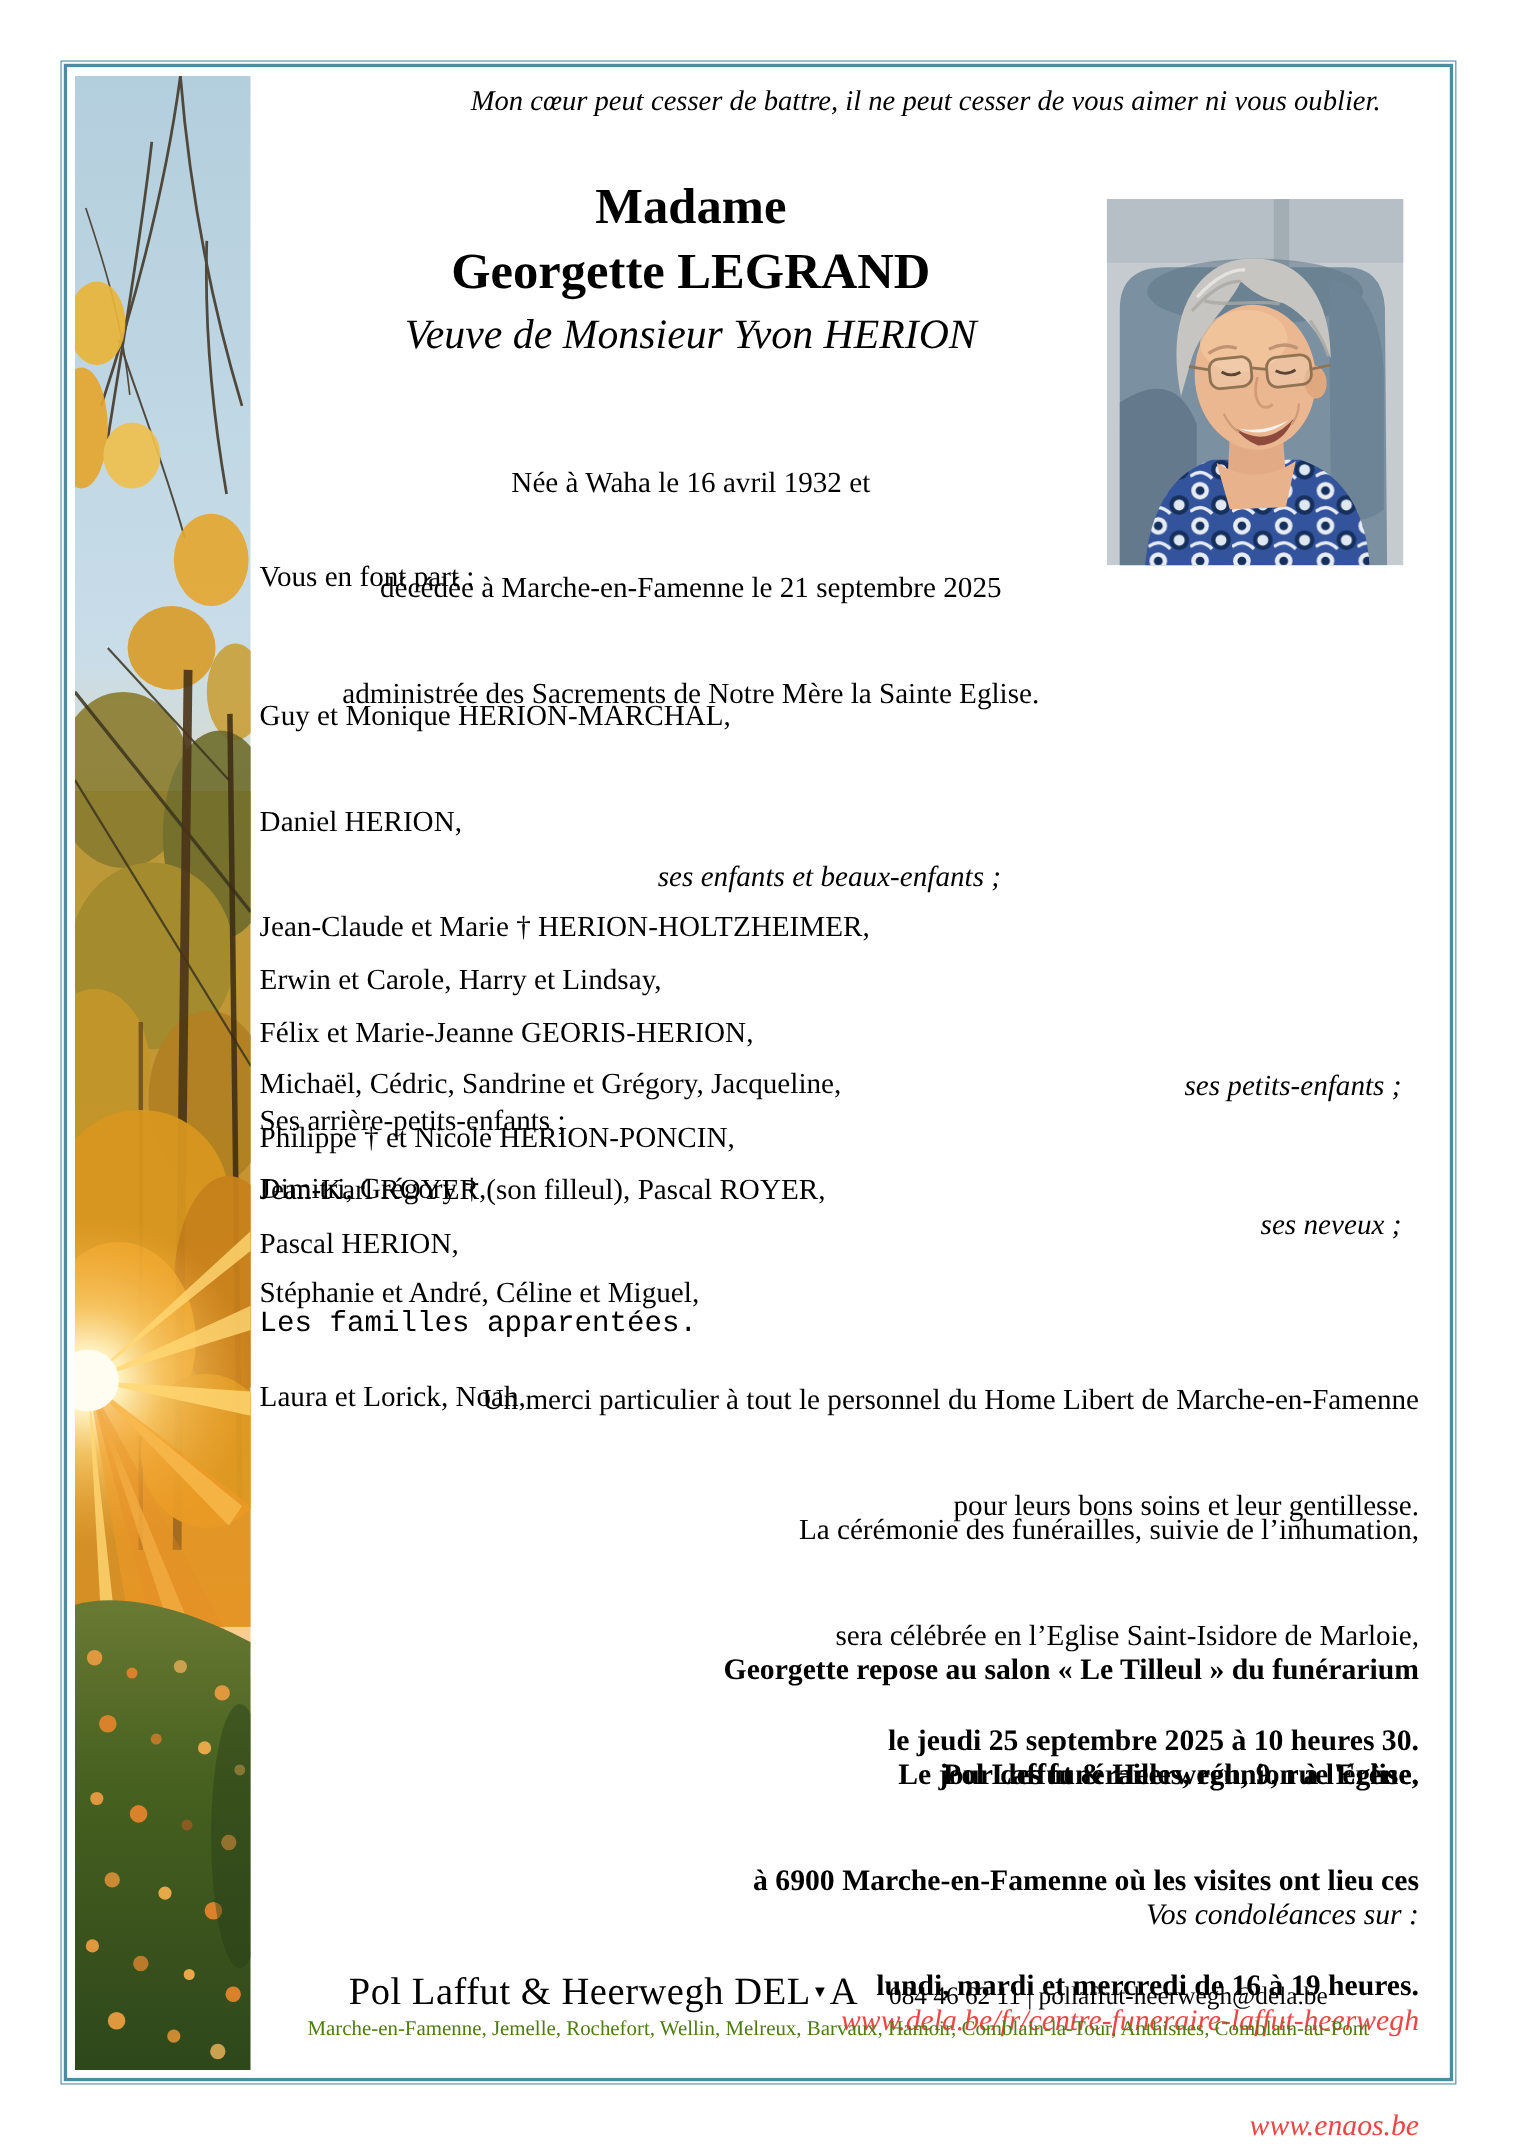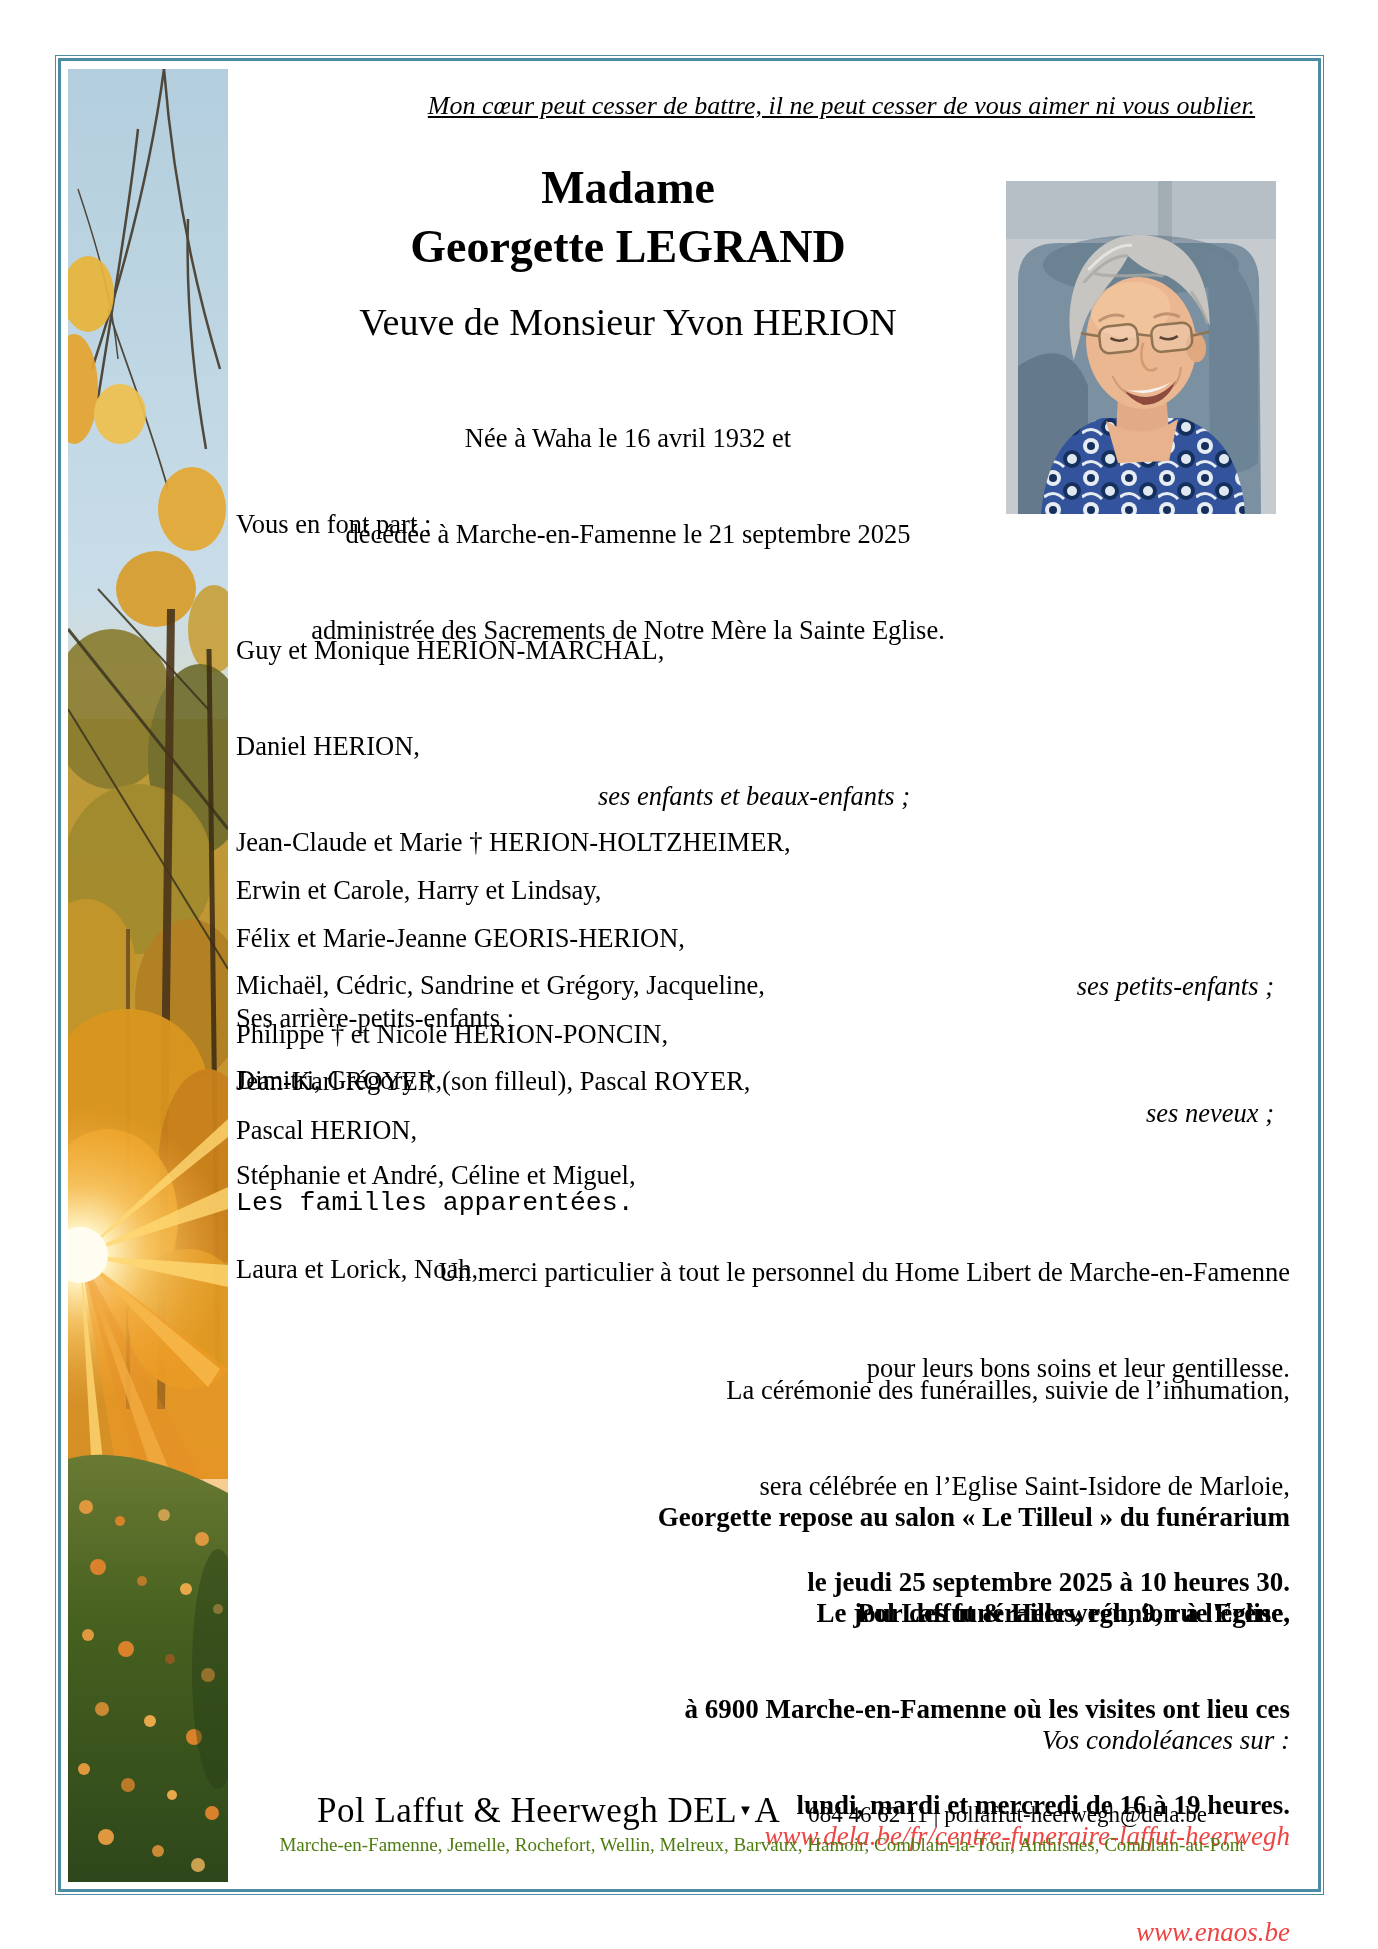--- a/index.html
+++ b/index.html
@@ -17,28 +17,28 @@
   }
   .strip {
     position:absolute; left:12px; top:13px; width:160px; height:1813px; overflow:hidden;
   }
   .strip svg { display:block; width:100%; height:100%; }
   .photo {
     position:absolute; left:950px; top:125px; width:270px; height:333px; overflow:hidden;
   }
   .photo svg { display:block; width:100%; height:100%; }
   .t { position:absolute; font-size:26.5px; line-height:32px; white-space:pre; }
-  .quote { left:264px; top:34px; width:1043px; text-align:center; font-style:italic; font-size:26px;text-decoration:underline; }
+  .quote { left:264px; top:20px; width:1043px; text-align:center; font-style:italic; font-size:26px; }
   .center-col { left:128px; width:888px; text-align:center; }
   .center-wide { left:178px; width:1056px; text-align:right; }
   .left-col { left:180px; text-align:left; }
   .right-label { left:178px; width:1040px; text-align:right; font-style:italic; }
   .h-madame { top:109px; font-size:46px; font-weight:bold; line-height:1; }
   .h-name   { top:168px; font-size:46px; font-weight:bold; line-height:1; }
-  .h-widow  { top:247px; font-size:38px; line-height:1; }
+  .h-widow  { top:229px; font-size:38px; line-height:1;font-style:italic; }
   .vitals { top:302px; }
   .intro { top:452px; }
   .children { top:514px; }
   .children-label { top:724px;text-align:center; }
   .grandchildren { top:756px; line-height:31.6px; }
   .grandchildren-label { top:914px; }
   .greatgrand { top:946px; }
   .godsons { top:1009px; }
   .godsons-label { top:1041px; }
   .families { top:1131px;font-family:Liberation Mono, monospace; }

